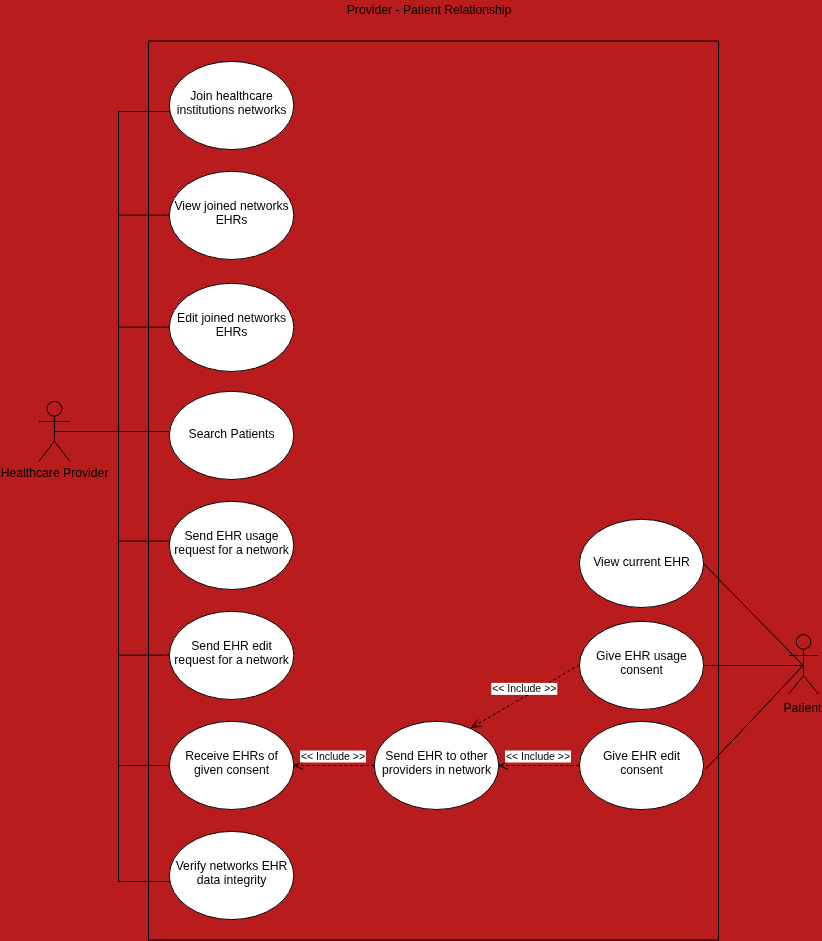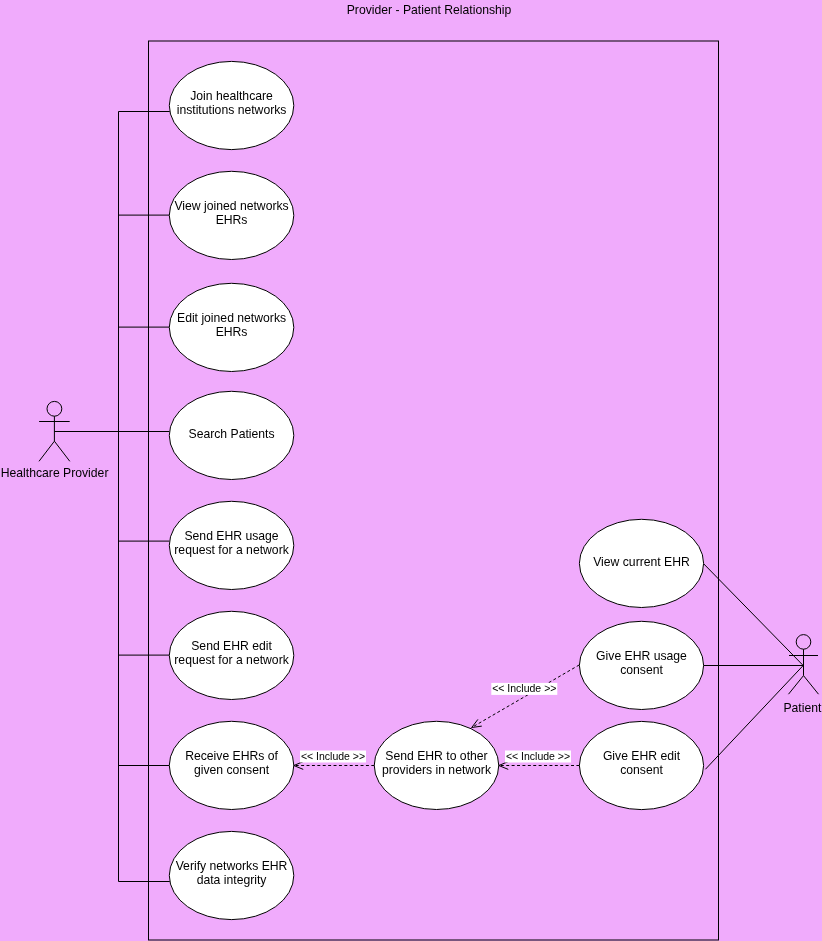--- a/index.html
+++ b/index.html
@@ -1,18 +1,18 @@
 <!DOCTYPE html>
 <html><head>
 <meta charset="utf-8">
 <title>Provider - Patient Relationship</title>
 <style>
   html,body{margin:0;padding:0;background:#ffffff;}
   body{width:822px;height:941px;overflow:hidden;font-family:"Liberation Sans",sans-serif;}
-  #stage{position:relative;width:822px;height:941px;background:#f0abfc;}
+  #stage{position:relative;width:822px;height:941px;background:#b91c1c;}
   #svgroot{position:absolute;left:0;top:0;display:block;}
   text{font-family:"Liberation Sans",sans-serif;fill:#000000;}
   .uc-label{font-size:12.2px;}
   .actor-label{font-size:12.2px;}
   .diagram-title{font-size:12.2px;}
   .stereotype{font-size:10.5px;}
   .stroke{stroke:#000000;stroke-width:1;fill:none;shape-rendering:geometricPrecision;}
   .ellipse-shape{stroke:#000000;stroke-width:1;fill:#ffffff;}
   .boundary{stroke:#000000;stroke-width:1;fill:none;}
   .assoc{stroke:#000000;stroke-width:1;fill:none;}

